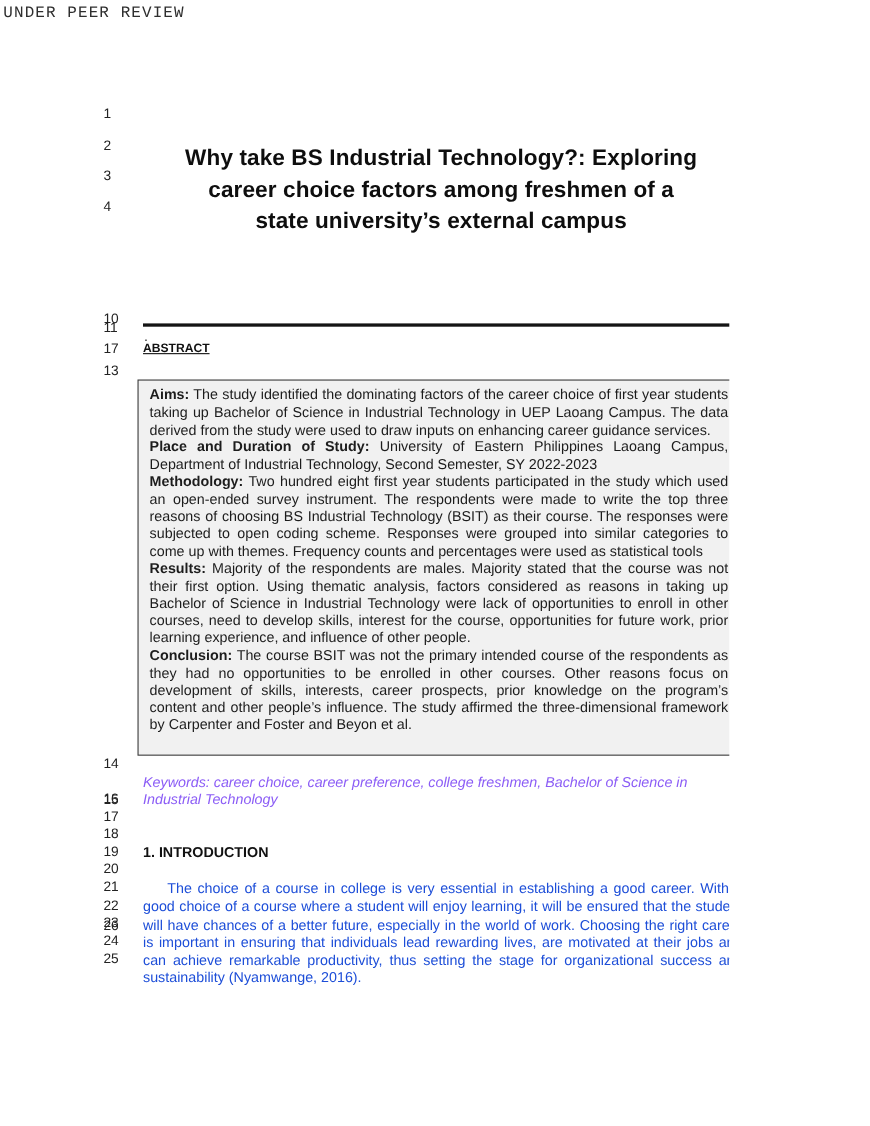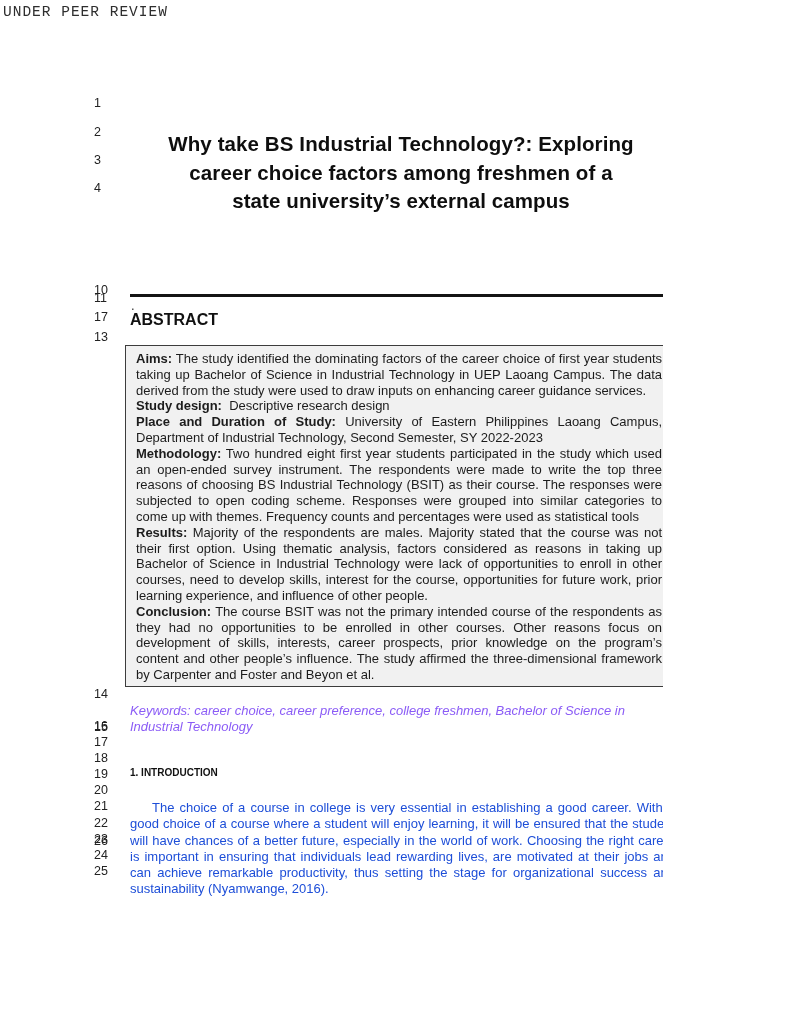--- a/index.html
+++ b/index.html
@@ -28,36 +28,36 @@
   }
   .rule{
     position:absolute;top:294px;left:130px;width:543px;height:3px;
     background:#141414;
   }
   .stray-dot{
     position:absolute;top:298px;left:131px;font-size:13px;color:#333;
   }
   .abstract-heading{
     position:absolute;top:311px;left:130px;
-    font-size:16px;font-weight:bold;color:#111;
+    font-size:11px;font-weight:bold;color:#111;text-decoration:underline;
   }
   .abstract-box{
     position:absolute;top:345px;left:125px;width:526px;height:330px;
     background:#f1f1f1;border:1px solid #3c3c3c;
     padding:5px 10px;
     font-size:13px;line-height:15.8px;text-align:justify;color:#1c1c1c;
   }
   .abstract-box p{margin:0;}
   .keywords{
     position:absolute;top:703px;left:130px;width:545px;
     font-size:13px;font-style:italic;line-height:16.2px;color:#8b5cf6;
   }
   .intro-heading{
     position:absolute;top:767px;left:130px;
-    font-size:10px;font-weight:bold;color:#111;
+    font-size:13px;font-weight:bold;color:#111;
   }
   .intro-para{
     position:absolute;top:800px;left:130px;width:545px;
     font-size:13px;line-height:16.3px;text-align:justify;
     text-indent:22px;color:#1d4ed8;
   }
 </style>
 </head>
 <body>
 
@@ -93,21 +93,20 @@
     <div>state university’s external campus</div>
   </div>
 
   <div class="rule"></div>
   <div class="stray-dot">.</div>
 
   <div class="abstract-heading">ABSTRACT</div>
 
   <div class="abstract-box">
     <p><b>Aims:</b> <span>The study identified the dominating factors of the career choice of first year students taking up Bachelor of Science in Industrial Technology in UEP Laoang Campus. The data derived from the study were used to draw inputs on enhancing career guidance services.</span></p>
-    <p><b>Study design:</b>&nbsp; <span>Descriptive research design</span></p>
     <p><b>Place and Duration of Study:</b> <span>University of Eastern Philippines Laoang Campus, Department of Industrial Technology, Second Semester, SY 2022-2023</span></p>
     <p><b>Methodology:</b> <span>Two hundred eight first year students participated in the study which used an open-ended survey instrument. The respondents were made to write the top three reasons of choosing BS Industrial Technology (BSIT) as their course. The responses were subjected to open coding scheme. Responses were grouped into similar categories to come up with themes. Frequency counts and percentages were used as statistical tools</span></p>
     <p><b>Results:</b> <span>Majority of the respondents are males. Majority stated that the course was not their first option. Using thematic analysis, factors considered as reasons in taking up Bachelor of Science in Industrial Technology were lack of opportunities to enroll in other courses, need to develop skills, interest for the course, opportunities for future work, prior learning experience, and influence of other people.</span></p>
     <p><b>Conclusion:</b> <span>The course BSIT was not the primary intended course of the respondents as they had no opportunities to be enrolled in other courses. Other reasons focus on development of skills, interests, career prospects, prior knowledge on the program’s content and other people’s influence. The study affirmed the three-dimensional framework by Carpenter and Foster and Beyon et al.</span></p>
   </div>
 
   <div class="keywords">
     <div>Keywords: career choice, career preference, college freshmen, Bachelor of Science in</div>
     <div>Industrial Technology</div>
   </div>

